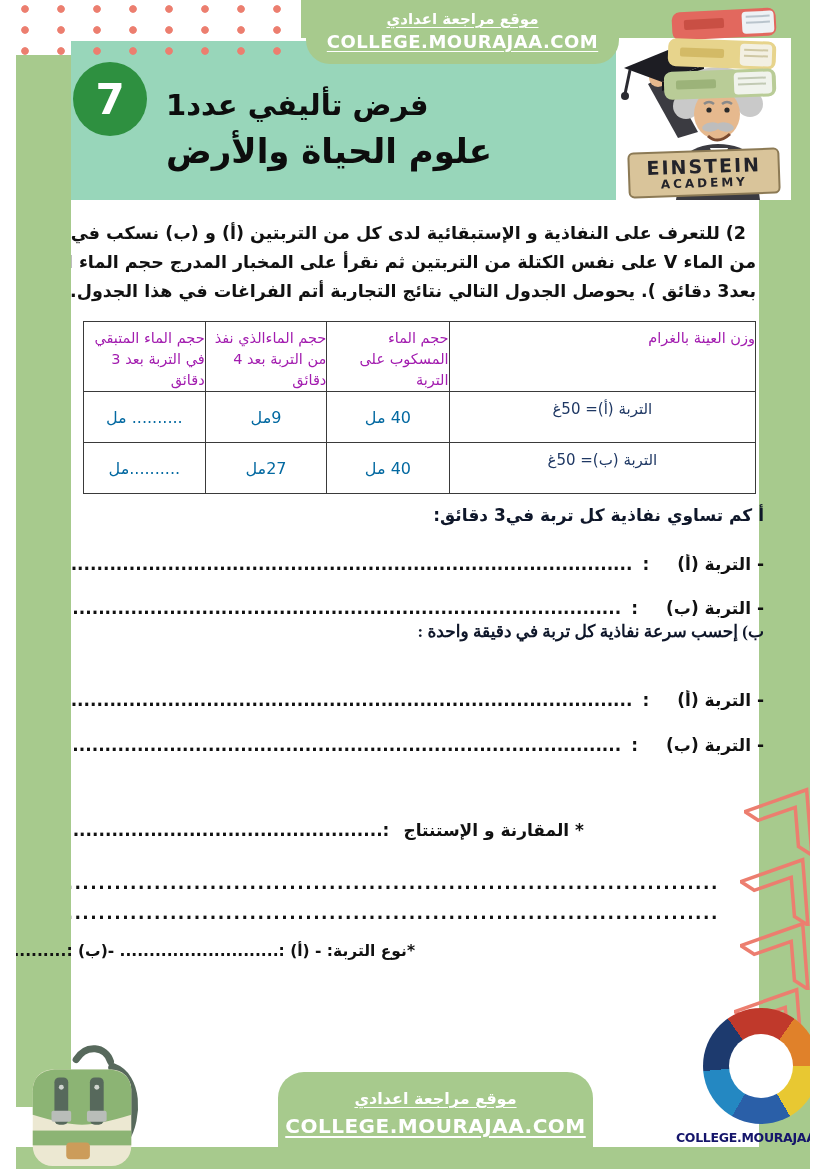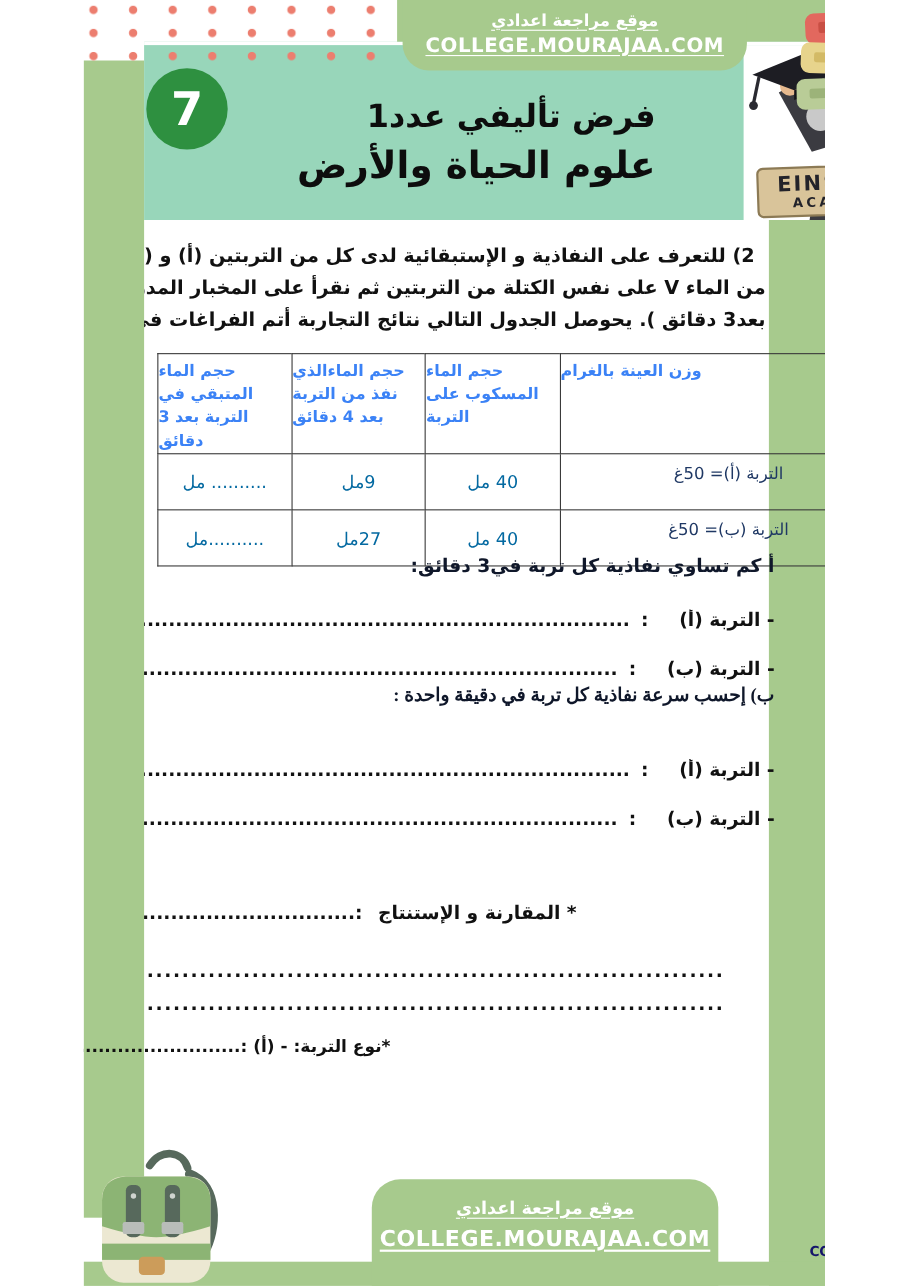--- a/index.html
+++ b/index.html
@@ -1,54 +1,54 @@
 <!DOCTYPE html>
 <html lang="ar"><head>
 <meta charset="utf-8">
 <style>
   * { margin:0; padding:0; box-sizing:border-box; }
   html,body { background:#ffffff; }
   body { font-family:"DejaVu Sans", sans-serif; }
-  .page { position:relative; width:674px; height:1169px; background:#ffffff; overflow:hidden; margin:0 auto;padding-left:35px; }
+  .page { position:relative; width:794px; height:1169px; background:#ffffff; overflow:hidden; margin:0 auto;padding-left:35px; }
 
   
   .strip-left  { position:absolute; left:0; top:55px; width:55px; height:1052px; background:#a7ca8d; z-index:1; }
   .strip-right { position:absolute; right:0; top:0; width:51px; height:1169px; background:#a7ca8d; z-index:1; }
   .top-band    { position:absolute; left:285px; top:0; right:0; height:40px; background:#a7ca8d; z-index:1; }
   .dots-corner { position:absolute; left:0; top:0; width:282px; height:58px; z-index:5;
                  background-image:radial-gradient(circle at 9px 9px, #ec7e6f 3.4px, rgba(0,0,0,0) 4.2px);
                  background-size:36px 21px; }
 
   
   .teal-panel { position:absolute; left:55px; top:38px; width:720px; height:162px; background:#98d6ba; border-top:3px solid #ffffff; z-index:1; }
   .einstein-cutout { position:absolute; left:545px; top:0; width:175px; height:159px; background:#ffffff; }
   .num-badge { position:absolute; left:57px; top:62px; width:74px; height:74px; border-radius:50%; background:#2e9040;
                color:#ffffff; font-size:42px; font-weight:bold; display:flex; align-items:center; justify-content:center; z-index:4; }
-  .header-titles { position:absolute; left:150px; top:82px; width:370px; text-align:right; z-index:4; color:#0d0d0d; }
+  .header-titles { position:absolute; left:150px; top:82px; width:370px; text-align:left; z-index:4; color:#0d0d0d; }
   .header-titles .t1 { font-size:29px; font-weight:bold; line-height:46px; }
   .header-titles .t2 { font-size:34px; font-weight:bold; line-height:46px; }
   .top-banner { position:absolute; left:290px; top:0; width:313px; height:64px; background:#a7ca8d;
                 border-radius:0 0 24px 24px; z-index:4; text-align:center; color:#ffffff; padding-top:8px; }
   .top-banner .b1 { font-size:15px; font-weight:bold; text-decoration:underline; text-underline-offset:3px; line-height:22px; }
   .top-banner .b2 { font-size:18px; font-weight:bold; letter-spacing:.5px; text-decoration:underline; text-underline-offset:3px; line-height:24px; }
 
   .books { position:absolute; left:648px; top:4px; z-index:6; }
   .einstein { position:absolute; left:600px; top:40px; z-index:5; }
   .academy-badge { position:absolute; left:612px; top:150px; width:152px; height:46px; background:#d9c49a;
                    border:2px solid #8c7a55; border-radius:6px; transform:rotate(-2deg); z-index:7;
                    display:flex; flex-direction:column; align-items:center; justify-content:center; color:#23232a; }
   .academy-badge .a1 { font-size:19px; font-weight:bold; letter-spacing:2px; line-height:20px; }
   .academy-badge .a2 { font-size:12px; font-weight:bold; letter-spacing:3px; line-height:14px; }
   .intro { position:absolute; left:55px; right:54px; top:219px; height:96px; overflow:hidden; z-index:3; }
   .intro .il { direction:rtl; text-align:right; white-space:nowrap; font-size:17.5px; font-weight:bold; line-height:29px; color:#111; }
   .intro .il.first { padding-left:0; margin-left:-6px; padding-right:10px; }
 
   table.data { position:absolute; left:67px; top:321px; width:673px; border-collapse:collapse; direction:rtl; table-layout:fixed; z-index:3; }
   table.data th, table.data td { border:1.6px solid #3a3a3a; font-weight:normal; }
-  table.data th { color:#3b82f6; font-size:14.5px; line-height:21px; height:57px; vertical-align:top; padding-top:6px; text-align:left;font-weight:bold; }
+  table.data th { color:#a21caf; font-size:14.5px; line-height:21px; height:57px; vertical-align:top; padding-top:6px; text-align:right; }
   table.data td { font-size:16px; color:#0369a1; height:51px; text-align:center; vertical-align:middle; }
   table.data td.rowlabel { color:#1f3864; vertical-align:top; padding-top:8px; font-size:15px; }
 
   .q-title { position:absolute; direction:rtl; white-space:nowrap; font-size:17px; font-weight:bold; color:#0f172a; z-index:3; }
   .answer-line { position:absolute; right:46px; left:55px; direction:rtl; white-space:nowrap; overflow:hidden;
                  font-size:17px; font-weight:bold; color:#111; z-index:3; }
   .answer-line .colon { margin:0 28px 0 10px; }
   .answer-line .leader { letter-spacing:1px; }
   .comparison-line { position:absolute; right:226px; left:55px; top:820px; direction:rtl; white-space:nowrap; overflow:hidden;
                      font-size:17px; font-weight:bold; color:#111; z-index:3; }

